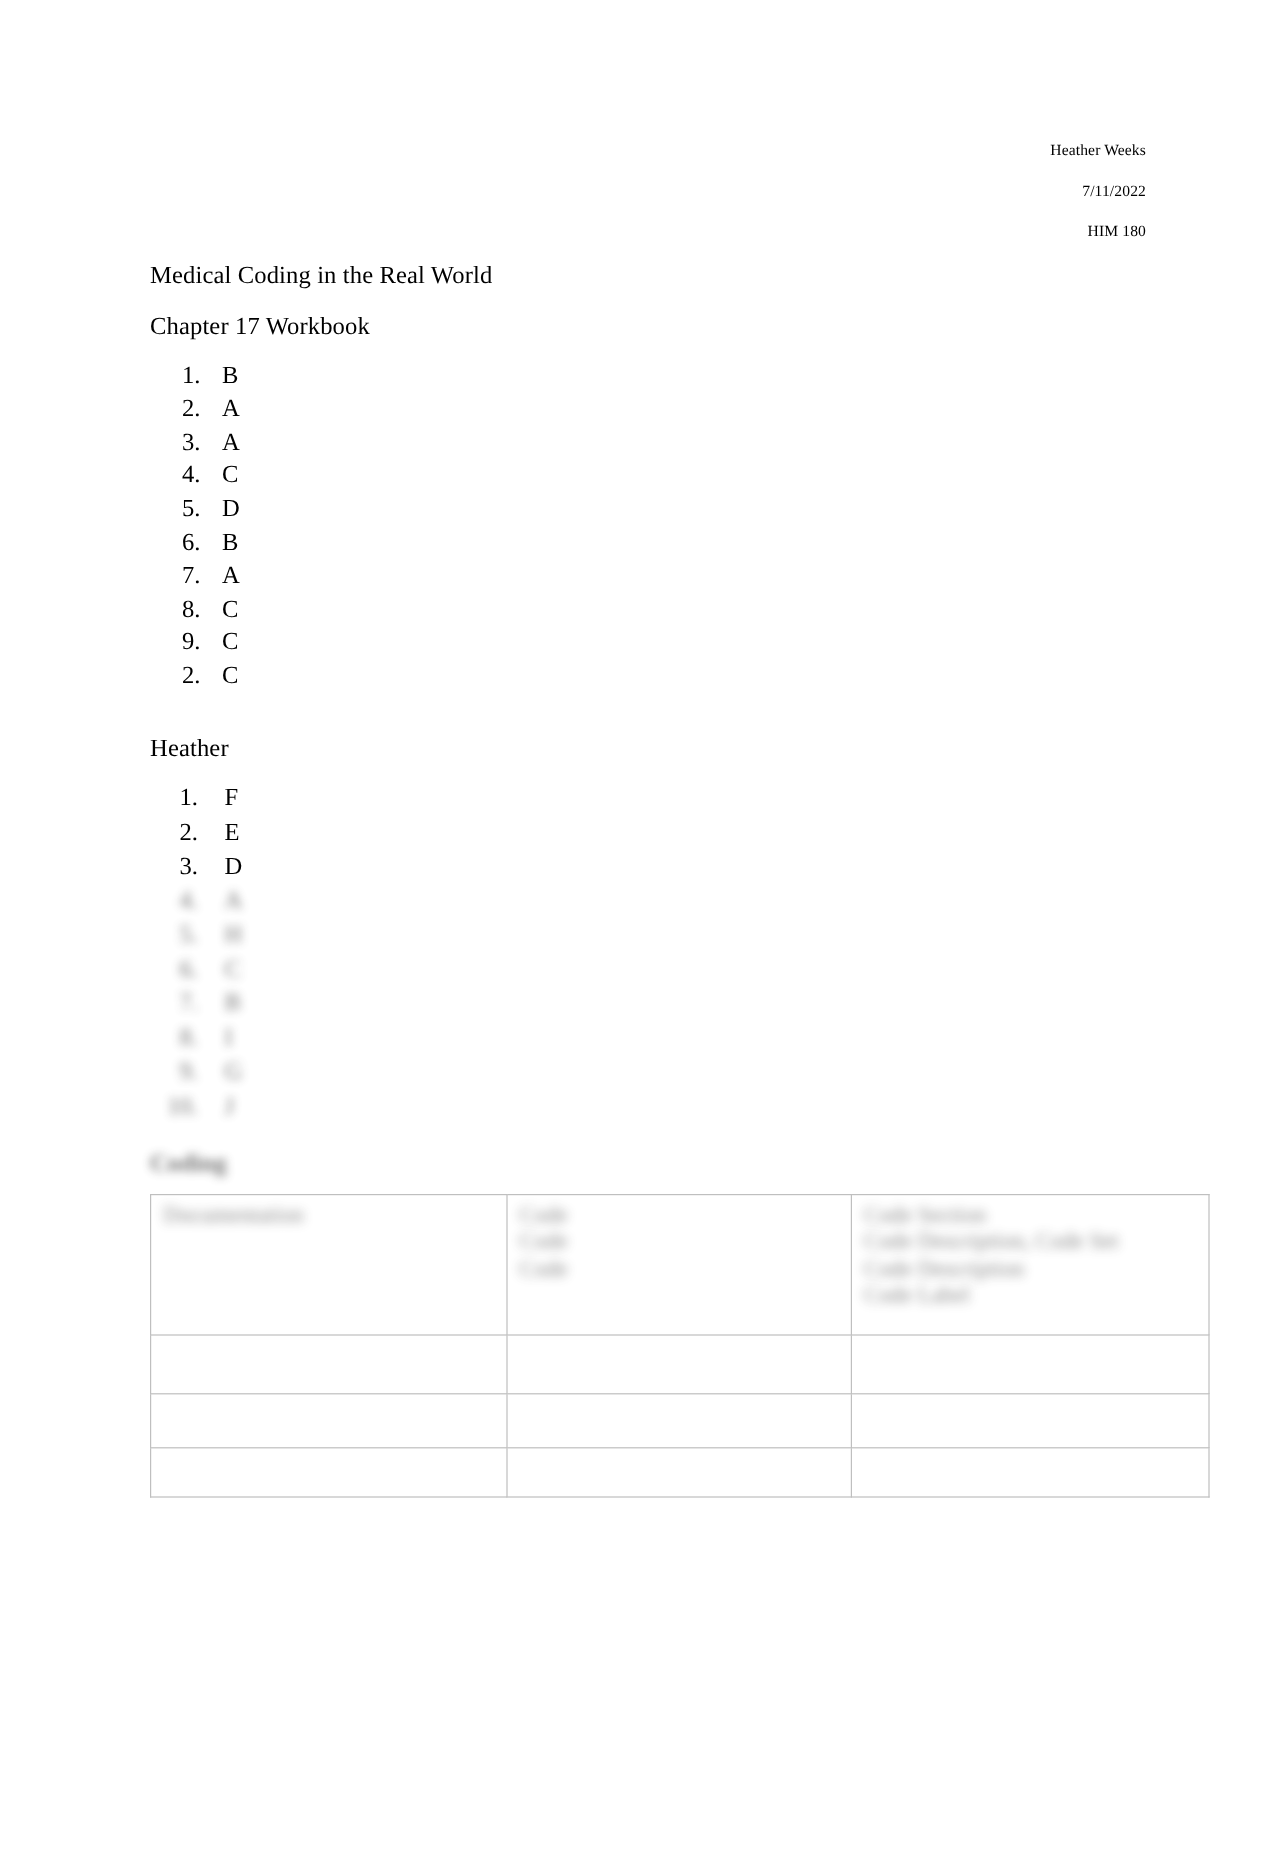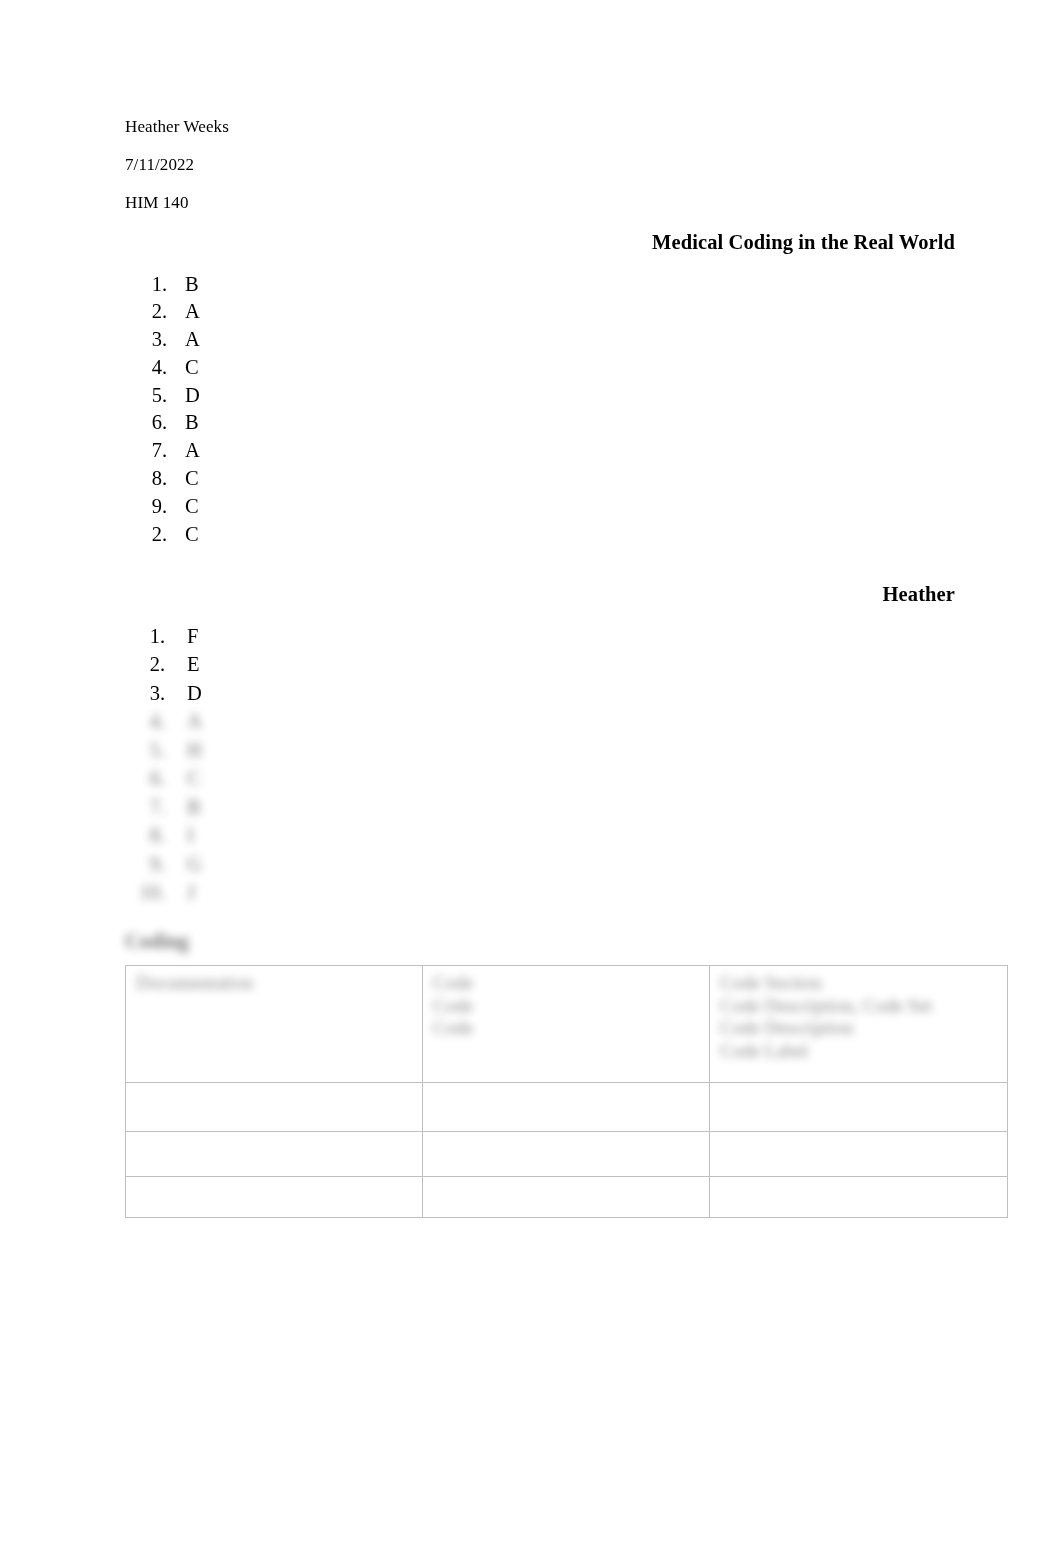--- a/index.html
+++ b/index.html
@@ -28,35 +28,35 @@
 
   .content {
     position: absolute;
     left: 125px;
     top: 118px;
     width: 830px;
   }
 
   
   .para {
-    font-size: 17px;
+    font-size: 13px;
     line-height: 1.0;
     margin: 0 0 21px 0;
     letter-spacing: 0.1px;
     white-space: nowrap;
+    text-align: right;
   }
 
   .heading {
     font-size: 20.5px;
-    font-weight: bold;
+    font-weight: normal;
     line-height: 1.0;
     margin: 0 0 21px 0;
     letter-spacing: 0.1px;
     white-space: nowrap;
-    text-align: right;
   }
 
   
   .answers {
     list-style: none;
     margin: 0;
     padding: 0;
   }
   .answers li {
     font-size: 20.5px;
@@ -148,22 +148,23 @@
   }
 </style>
 </head>
 <body>
 
 <div class="page">
   <div class="content">
 
     <p class="para">Heather Weeks</p>
     <p class="para">7/11/2022</p>
-    <p class="para">HIM 140</p>
+    <p class="para">HIM 180</p>
     <p class="heading">Medical Coding in the Real World</p>
+    <p class="heading">Chapter 17 Workbook</p>
 
 
     <ol class="answers list-mc">
       <li><span class="num">1.</span><span class="val">B</span></li>
       <li><span class="num">2.</span><span class="val">A</span></li>
       <li><span class="num">3.</span><span class="val">A</span></li>
       <li><span class="num">4.</span><span class="val">C</span></li>
       <li><span class="num">5.</span><span class="val">D</span></li>
       <li><span class="num">6.</span><span class="val">B</span></li>
       <li><span class="num">7.</span><span class="val">A</span></li>

